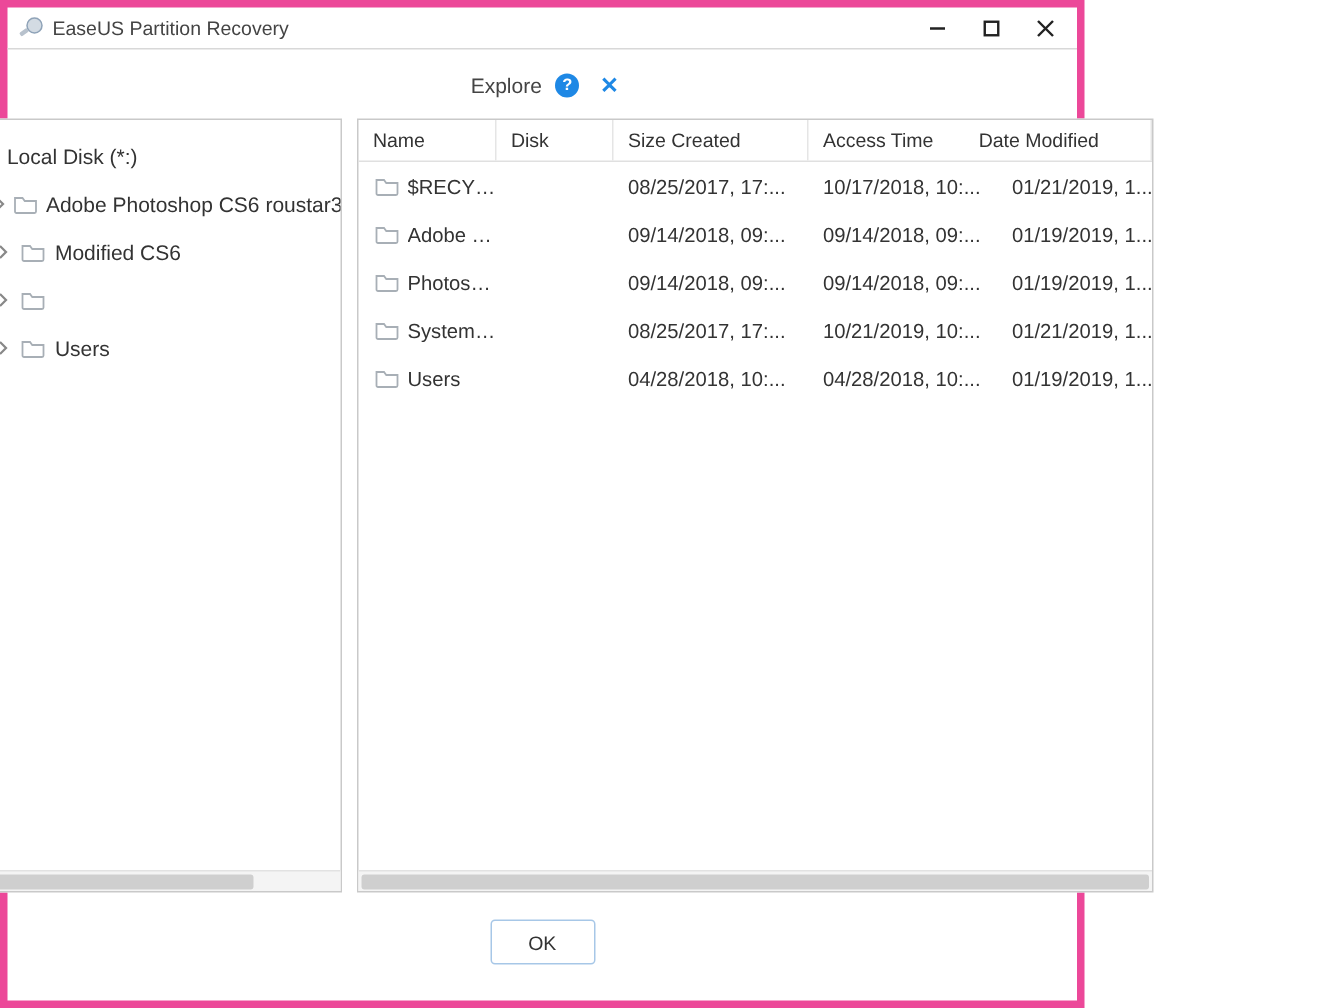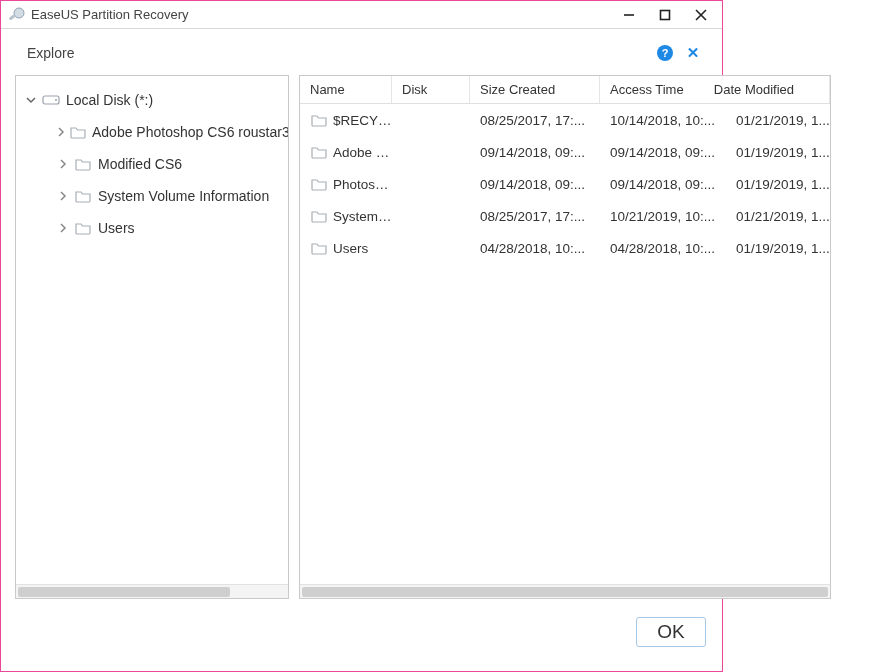--- a/index.html
+++ b/index.html
@@ -7,21 +7,21 @@
     margin: 0; padding: 0;
     width: 882px; height: 672px;
     font-family: "Segoe UI", Tahoma, sans-serif;
     font-size: 13px;
     color: #333;
     background: #ffffff;
     overflow: hidden;
   }
   .window {
     width: 723px; height: 672px;
-    border: 1px solid #ec4899;
+    border: 5px solid #ec4899;
     display: flex;
     flex-direction: column;
     background: #fff;
   }
   .titlebar {
     height: 28px;
     display: flex;
     align-items: center;
     padding: 0 4px 0 6px;
     border-bottom: 1px solid #d8d8d8;
@@ -41,20 +41,21 @@
     width: 34px; height: 22px;
     display:flex;align-items:center;justify-content:center;
     margin-left: 2px;
   }
   .win-btn svg { display:block; }
   .content-frame {
     flex: 1;
     padding: 10px 14px 14px 14px;
     display: flex;
     flex-direction: column;
+    align-items: center;
   }
   .subheader {
     height: 28px;
     display: flex;
     align-items: center;
     padding: 0 4px 0 12px;
   }
   .subheader .sub-title {
     font-size: 14px;
     color: #444;
@@ -173,21 +174,21 @@
     justify-content:flex-end;
     padding: 0 2px;
     margin-top: 8px;
   }
   .ok-btn {
     min-width: 70px;
     height: 30px;
     border: 1px solid #a7c7e7;
     background: #fff;
     border-radius: 3px;
-    font-size: 19px;
+    font-size: 13px;
     color:#333;
     padding: 0 16px;
     display:flex;align-items:center;justify-content:center;
   }
 </style>
 </head>
 <body>
 
 <div class="window">
 
@@ -281,21 +282,20 @@
             <span class="expander">
                 <svg width="10" height="10">
                   <polyline points="3,1 7,5 3,9" fill="none" stroke="#888" stroke-width="1.5"></polyline>
                 </svg>
               </span>
             <span class="folder-icon">
                 <svg width="16" height="14" viewBox="0 0 16 14">
                   <path d="M1 3 h5 l1.5 2 H15 v7 a1 1 0 0 1 -1 1 H2 a1 1 0 0 1 -1 -1 Z" fill="none" stroke="#a8afb6" stroke-width="1.2"></path>
                 </svg>
               </span>
-            <span>System Volume Information</span>
           </div>
           <div class="tree-row depth1">
             <span class="expander">
                 <svg width="10" height="10">
                   <polyline points="3,1 7,5 3,9" fill="none" stroke="#888" stroke-width="1.5"></polyline>
                 </svg>
               </span>
             <span class="folder-icon">
                 <svg width="16" height="14" viewBox="0 0 16 14">
                   <path d="M1 3 h5 l1.5 2 H15 v7 a1 1 0 0 1 -1 1 H2 a1 1 0 0 1 -1 -1 Z" fill="none" stroke="#a8afb6" stroke-width="1.2"></path>
@@ -324,21 +324,21 @@
             <div class="cell name">
                 <span class="folder-icon">
                   <svg width="16" height="14" viewBox="0 0 16 14">
                     <path d="M1 3 h5 l1.5 2 H15 v7 a1 1 0 0 1 -1 1 H2 a1 1 0 0 1 -1 -1 Z" fill="none" stroke="#a8afb6" stroke-width="1.2"></path>
                   </svg>
                 </span>
                 <span>$RECYCLE....</span>
               </div>
             <div class="cell size"></div>
             <div class="cell created">08/25/2017, 17:...</div>
-            <div class="cell modified">10/14/2018, 10:...</div>
+            <div class="cell modified">10/17/2018, 10:...</div>
             <div class="cell access">01/21/2019, 1...</div>
           </div>
           <div class="list-row">
             <div class="cell name">
                 <span class="folder-icon">
                   <svg width="16" height="14" viewBox="0 0 16 14">
                     <path d="M1 3 h5 l1.5 2 H15 v7 a1 1 0 0 1 -1 1 H2 a1 1 0 0 1 -1 -1 Z" fill="none" stroke="#a8afb6" stroke-width="1.2"></path>
                   </svg>
                 </span>
                 <span>Adobe Ph...</span>

